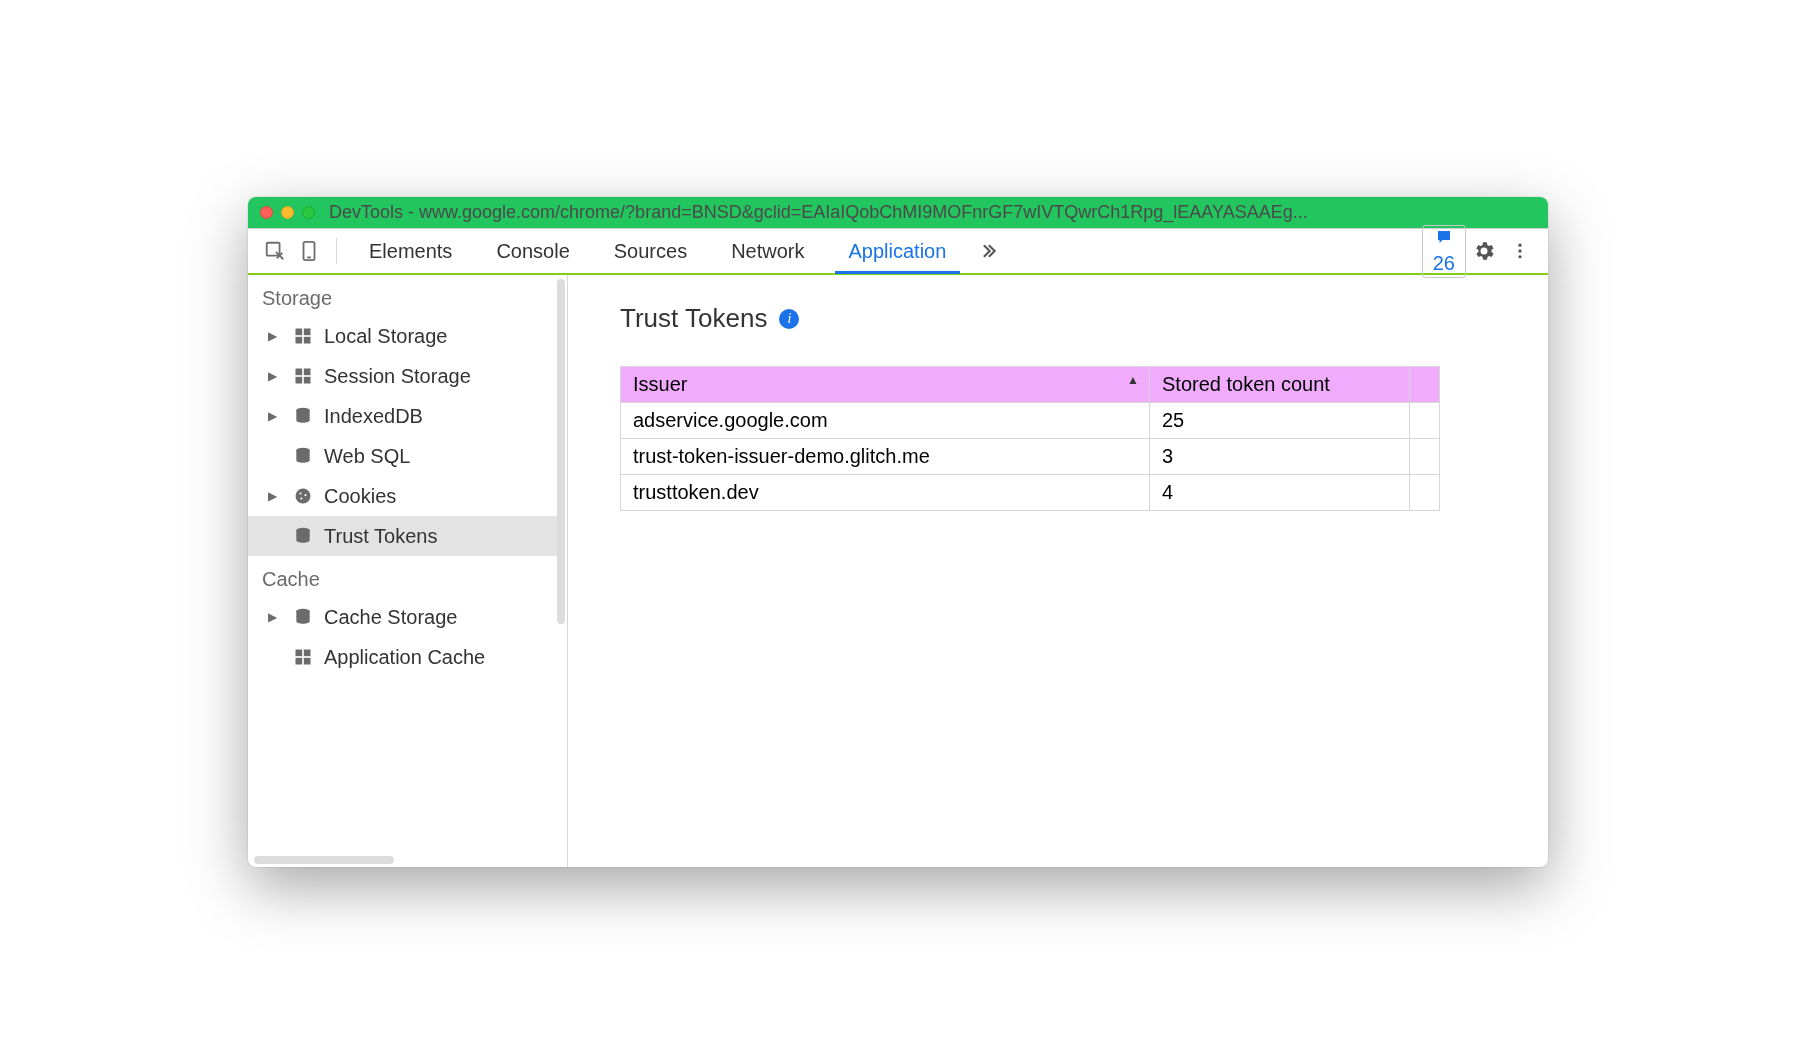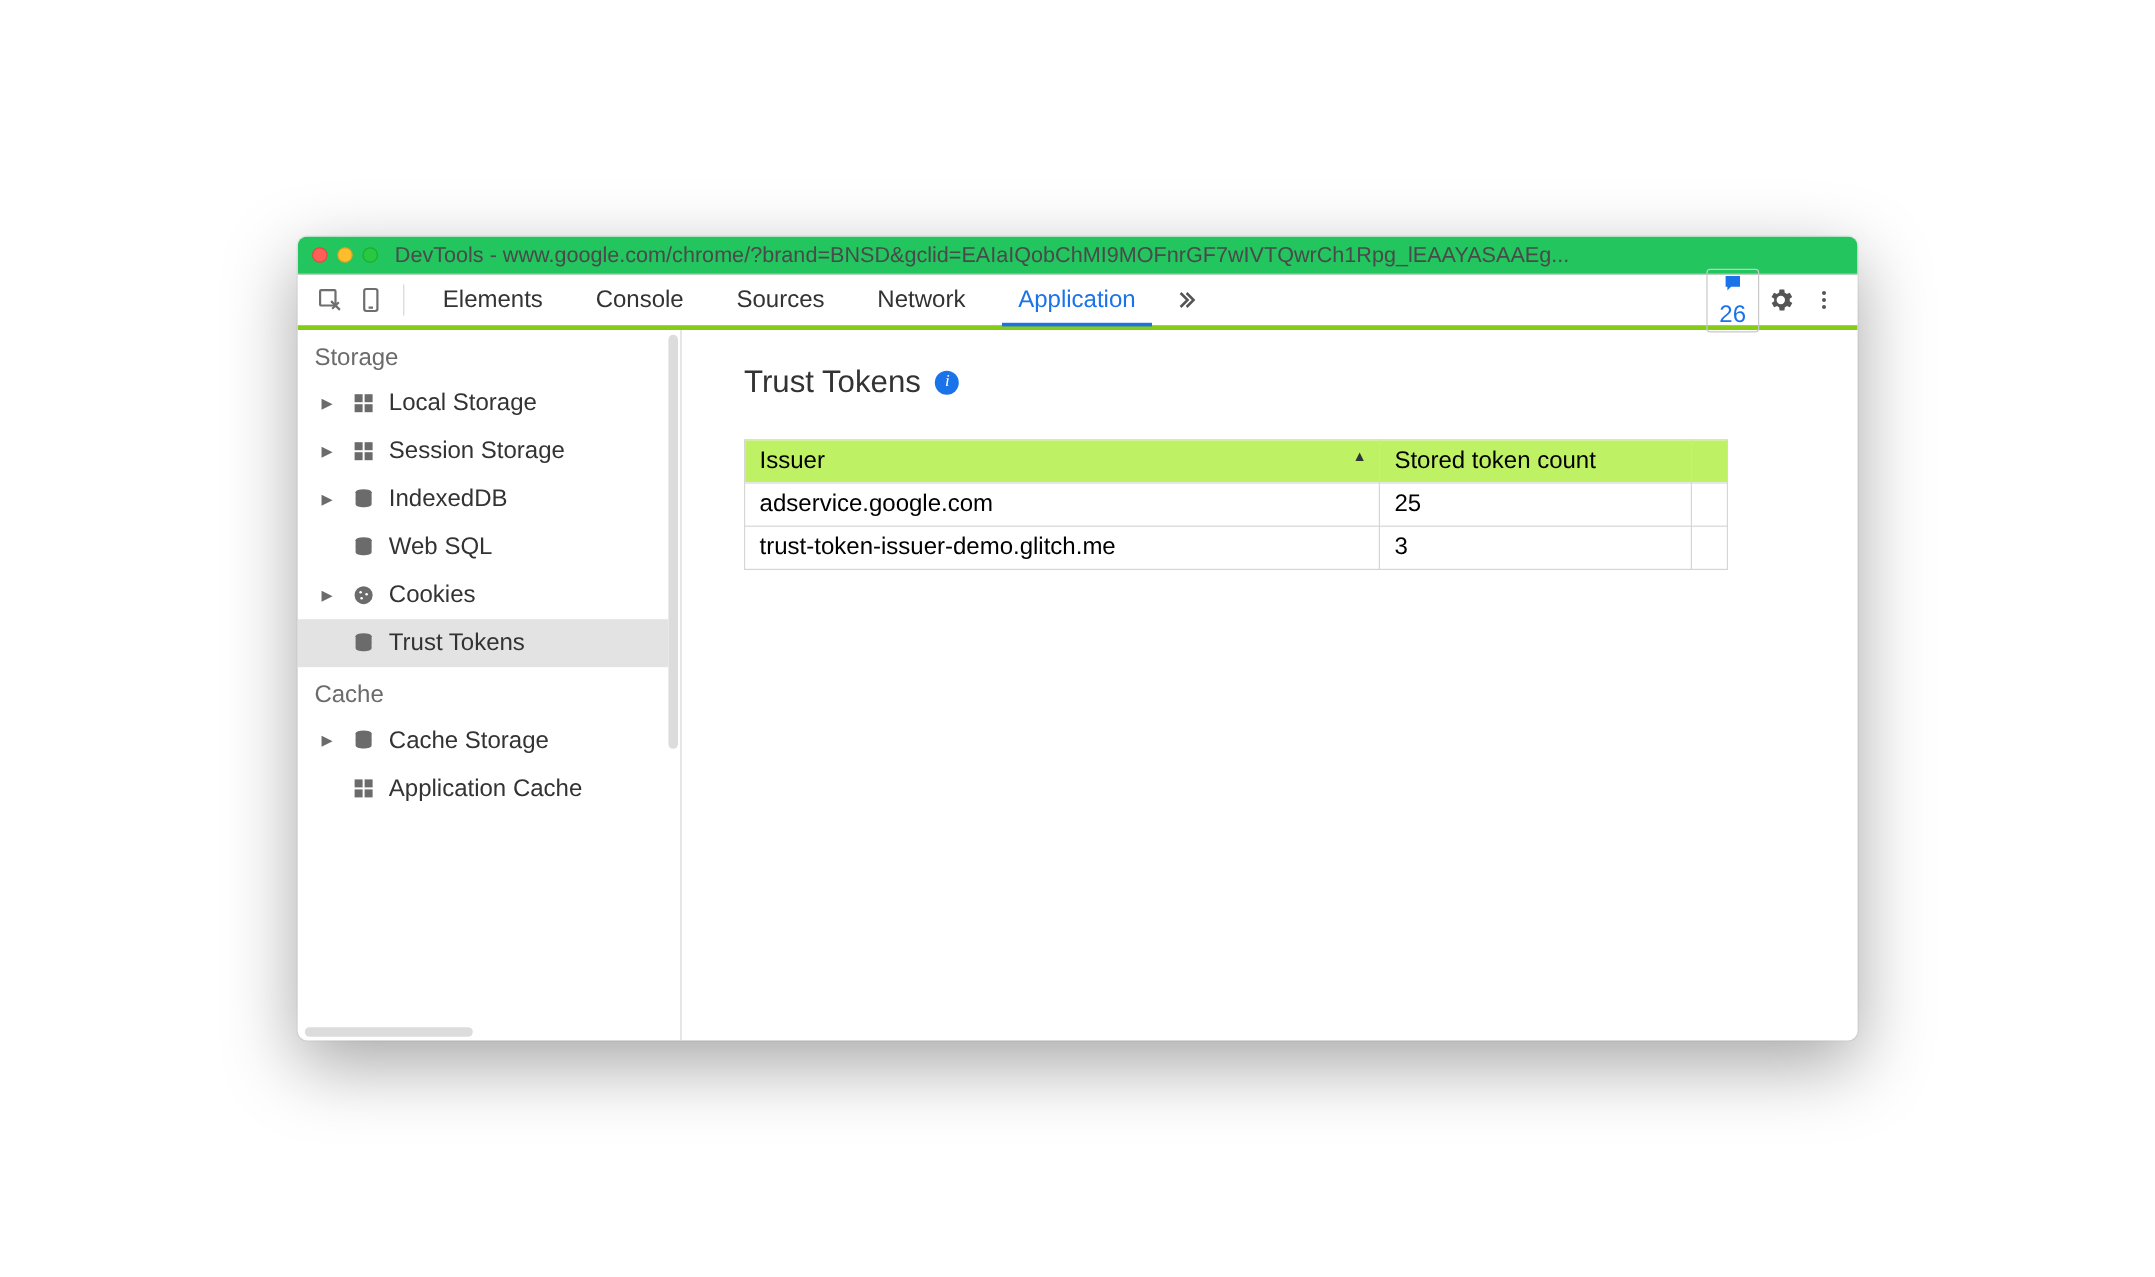--- a/index.html
+++ b/index.html
@@ -41,21 +41,21 @@
     color: #4a4a4a;
     font-size: 18px;
     white-space: nowrap;
     overflow: hidden;
     text-overflow: ellipsis;
     flex: 1;
   }
   
   .tabbar {
     height: 46px;
-    border-bottom: 4px solid #84cc16;
+    border-bottom: 2px solid #84cc16;
     display: flex;
     align-items: center;
     padding: 0 10px;
     gap: 0;
   }
   .tabbar .tool-btn {
     width: 34px; height: 34px;
     display: flex; align-items: center; justify-content: center;
     color: #6e6e6e;
     cursor: pointer;
@@ -184,21 +184,21 @@
     width: 820px;
     font-size: 20px;
   }
   table.data th, table.data td {
     border: 1px solid #d6d6d6;
     text-align: left;
     padding: 6px 12px;
     font-weight: 400;
   }
   table.data th {
-    background: #bef264;
+    background: #f0abfc;
     position: relative;
   }
   th .sort-arrow {
     position: absolute;
     right: 10px;
     font-size: 12px;
     color: #333;
   }
   table.data .count-col { width: 260px; }
   table.data .end-col {
@@ -396,17 +396,22 @@
             <tr>
               <td>adservice.google.com</td>
               <td>25</td>
               <td class="end-col"></td>
             </tr>
             <tr>
               <td>trust-token-issuer-demo.glitch.me</td>
               <td>3</td>
               <td class="end-col"></td>
             </tr>
+            <tr>
+              <td>trusttoken.dev</td>
+              <td>4</td>
+              <td class="end-col"></td>
+            </tr>
           </tbody>
       </table>
     </div>
   </div>
 </div>
 
 </body></html>

